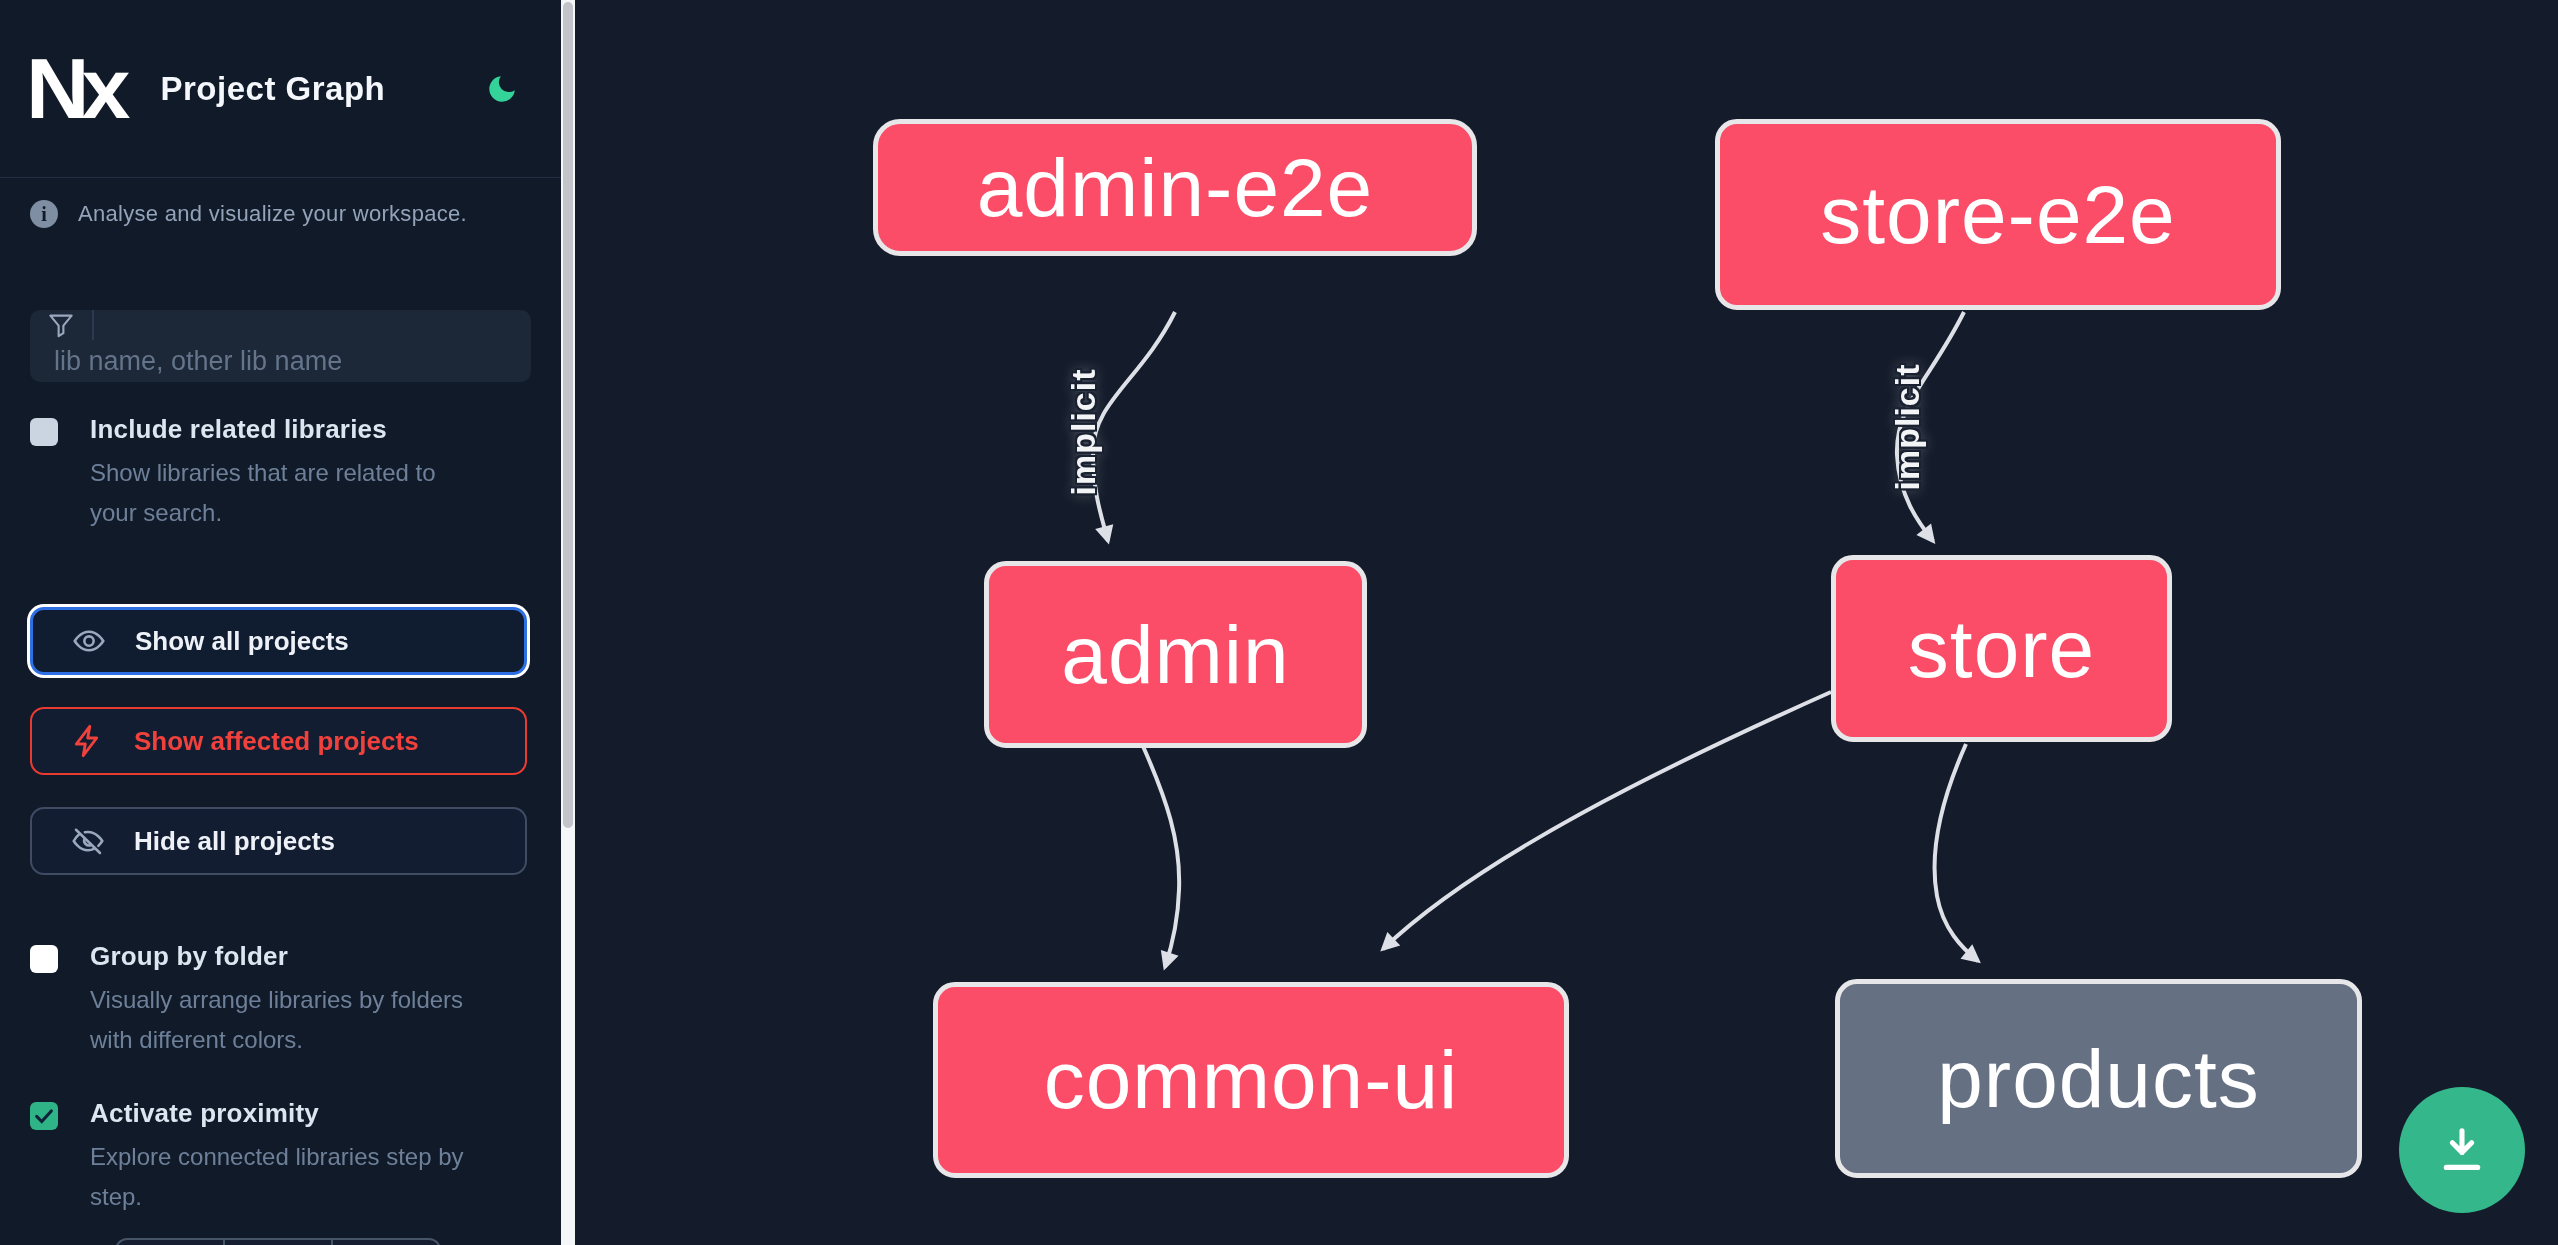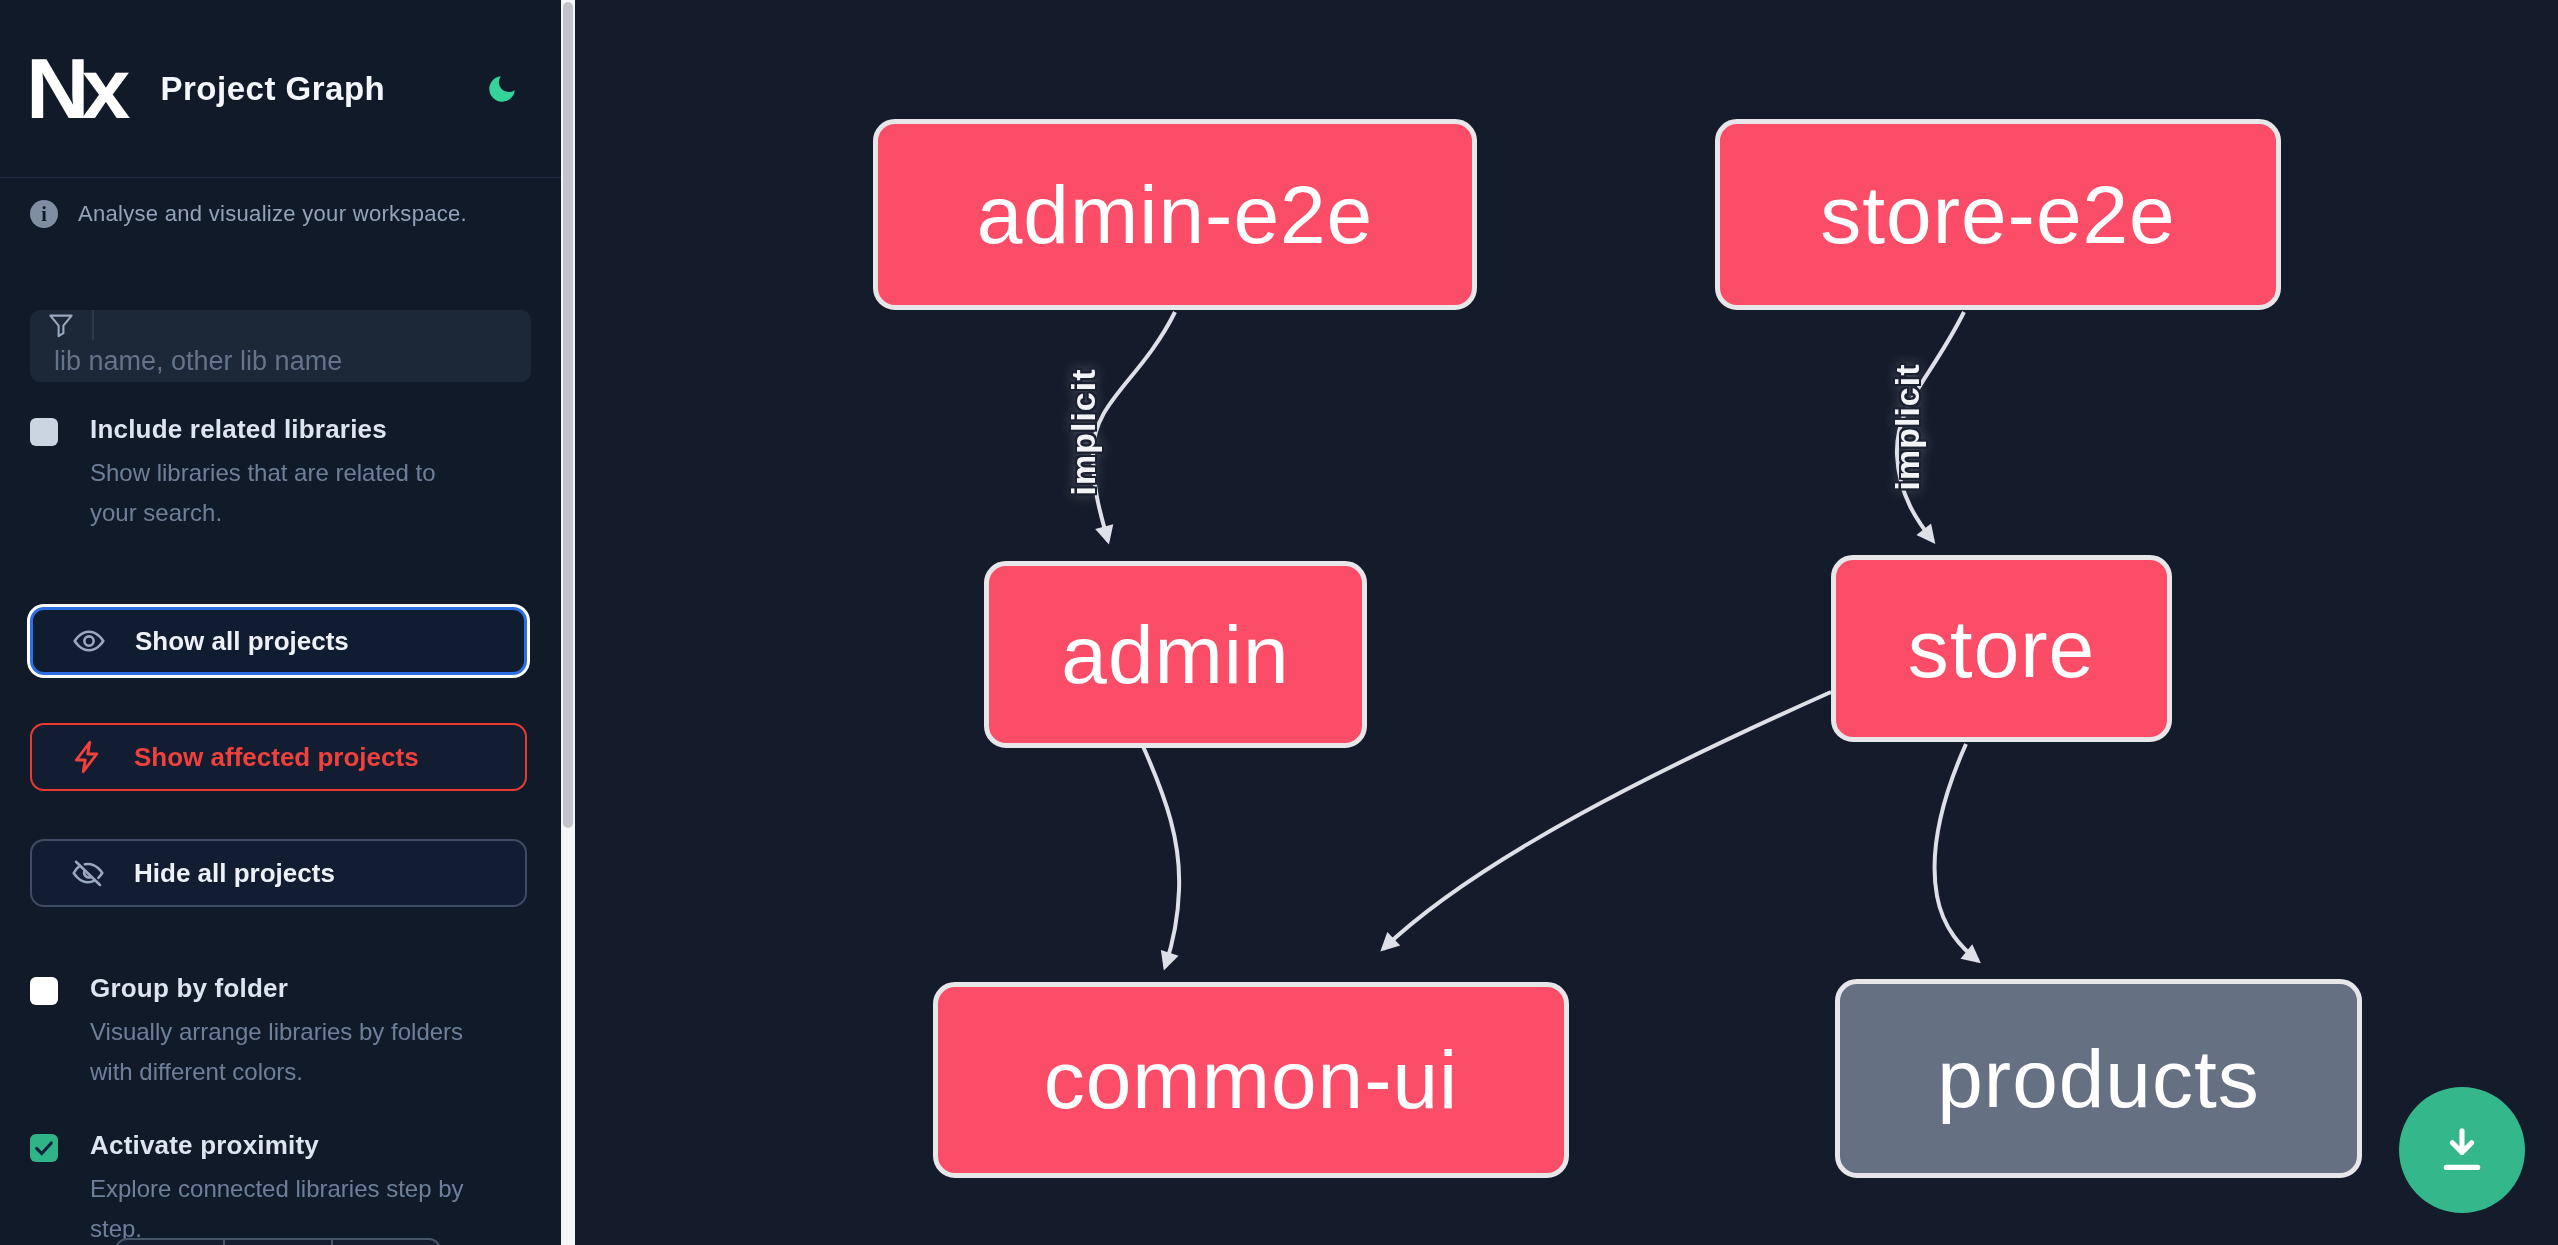--- a/index.html
+++ b/index.html
@@ -42,21 +42,21 @@
   .opt-text { }
   .opt-label { font-size:26px; font-weight:bold; color:#dde5f0; letter-spacing:.2px; }
   .opt-desc { font-size:24px; color:#6e8099; line-height:40px; max-width:378px; margin-top:8px; }
 
   .btn { width:497px; height:68px; border-radius:14px; display:flex; align-items:center;
     gap:28px; padding-left:38px; background:#121d31; border:2px solid #3f4c63;
     font-size:26px; font-weight:bold; color:#eef2f8; cursor:pointer;
     font-family:"Liberation Sans", sans-serif; }
   .btn.focused { border:3px solid #2f6fe4; box-shadow:0 0 0 3px #ffffff; background:#101c30; }
   .btn.affected { border:2px solid #ea3b32; color:#f0413d; }
-  .btn-stack { margin-top:74px; display:flex; flex-direction:column; gap:48px; }
+  .btn-stack { margin-top:74px; display:flex; flex-direction:column; gap:32px; }
   .btn .bicon { width:36px; height:36px; flex:0 0 auto; }
 
   .group-opts { margin-top:66px; display:flex; flex-direction:column; gap:38px;justify-content:center; }
 
   .seg-sliver { position:absolute; left:115px; top:1238px; width:326px; height:20px;
     background:#161f31; border:2px solid #475569; border-bottom:none;
     border-radius:12px 12px 0 0; display:flex; }
   .seg-sliver .seg { flex:1; border-right:2px solid #475569; }
   .seg-sliver .seg:last-child { border-right:none; }
 
@@ -67,21 +67,21 @@
     background:#c3c4c9; border-radius:6px; }
 
   
   .canvas { position:absolute; left:575px; top:0; width:1983px; height:1245px;
     background:#141b2a; }
   .edges { position:absolute; left:0; top:0; }
   .node { position:absolute; display:flex; align-items:center; justify-content:center;
     border:5px solid #e7e7ea; border-radius:22px; color:#ffffff; font-size:82px;
     background:#fb4d68; cursor:pointer; letter-spacing:1px; }
   .node.regular { background:#667083; }
-  .n-admin-e2e { left:298px; top:119px; width:604px; height:191px; }
+  .n-admin-e2e { left:298px; top:119px; width:604px; height:137px;border-radius:27px; }
   .n-store-e2e { left:1140px; top:119px; width:566px; height:191px; }
   .n-admin     { left:409px;  top:555px; width:383px; height:187px;margin-top:6px; }
   .n-store     { left:1256px; top:555px; width:341px; height:187px; }
   .n-common-ui { left:358px;  top:982px; width:636px; height:196px; }
   .n-products  { left:1260px; top:979px; width:527px; height:199px; }
 
   .edge-label { position:absolute; transform:translate(-50%,-50%) rotate(-90deg);
     font-size:34px; font-weight:bold; color:#f3f4f6; letter-spacing:1px;
     text-shadow:-2px 0 0 #1a2232, 2px 0 0 #1a2232, 0 -2px 0 #1a2232, 0 2px 0 #1a2232,
       -2px -2px 0 #1a2232, 2px 2px 0 #1a2232, -2px 2px 0 #1a2232, 2px -2px 0 #1a2232,

